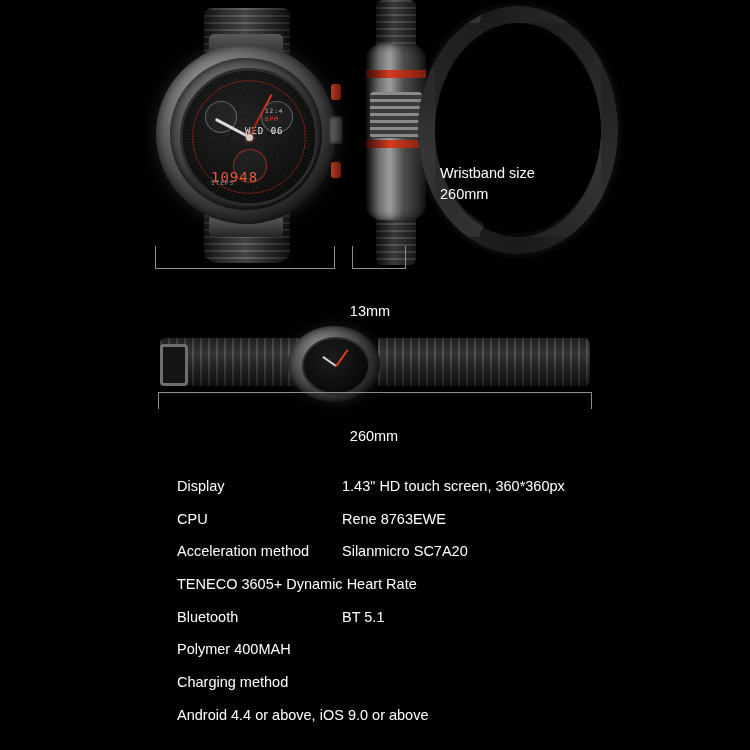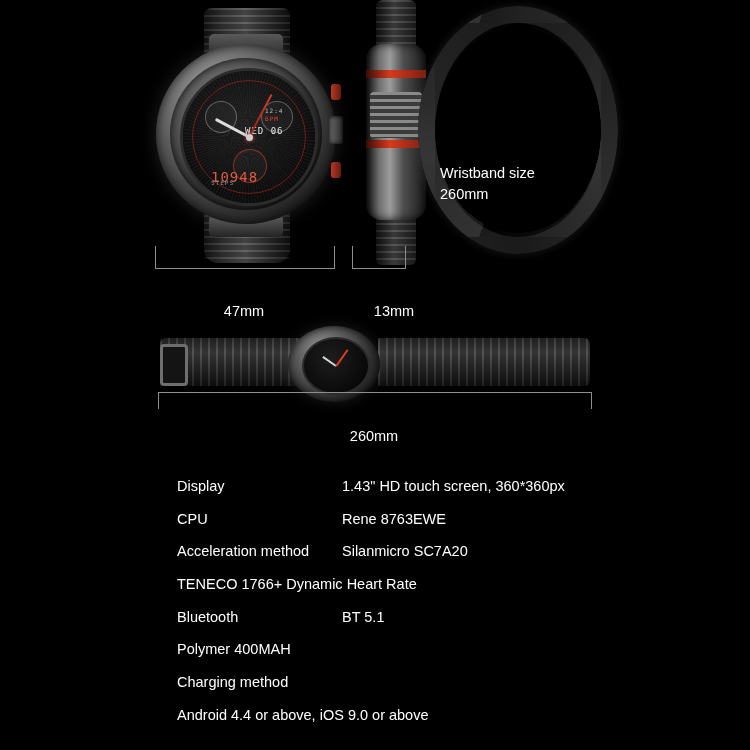--- a/index.html
+++ b/index.html
@@ -242,21 +242,21 @@
   }
   .b-47 { left: 155px; top: 246px; width: 178px; height: 22px; }
   .b-13 { left: 352px; top: 246px; width: 52px; height: 22px; }
   .dim-label {
     position: absolute;
     font-size: 14.5px;
     color: #ffffff;
     text-align: center;
   }
   .l-47 { left: 155px; top: 303px; width: 178px; }
-  .l-13 { left: 364px; top: 303px; width: 60px; }
+  .l-13 { left: 340px; top: 303px; width: 60px; }
 
   
   .flat-area {
     position: absolute;
     left: 0; top: 318px;
     width: 750px; height: 90px;
   }
   .flat-strap {
     position: absolute;
     top: 20px; height: 48px;
@@ -391,21 +391,20 @@
     </div>
 
     <div class="wrist-note">
       <div>Wristband size</div>
       <div>260mm</div>
     </div>
   </div>
 
   <div class="dim-bracket b-47"></div>
   <div class="dim-bracket b-13"></div>
-  <div class="dim-label l-47">47mm</div>
   <div class="dim-label l-13">13mm</div>
 
   <div class="flat-area">
     <div class="flat-strap left">
         <div class="flat-ribs"></div>
       </div>
     <div class="flat-strap right">
         <div class="flat-ribs"></div>
       </div>
     <div class="buckle"></div>
@@ -427,21 +426,21 @@
     </div>
     <div class="spec-row">
       <div class="spec-key">CPU</div>
       <div class="spec-val">Rene 8763EWE</div>
     </div>
     <div class="spec-row">
       <div class="spec-key">Acceleration method</div>
       <div class="spec-val">Silanmicro SC7A20</div>
     </div>
     <div class="spec-row">
-      <div class="spec-val">TENECO 1766+ Dynamic Heart Rate</div>
+      <div class="spec-val">TENECO 3605+ Dynamic Heart Rate</div>
     </div>
     <div class="spec-row">
       <div class="spec-key">Bluetooth</div>
       <div class="spec-val">BT 5.1</div>
     </div>
     <div class="spec-row">
       <div class="spec-val">Polymer 400MAH</div>
     </div>
     <div class="spec-row">
       <div class="spec-key">Charging method</div>

